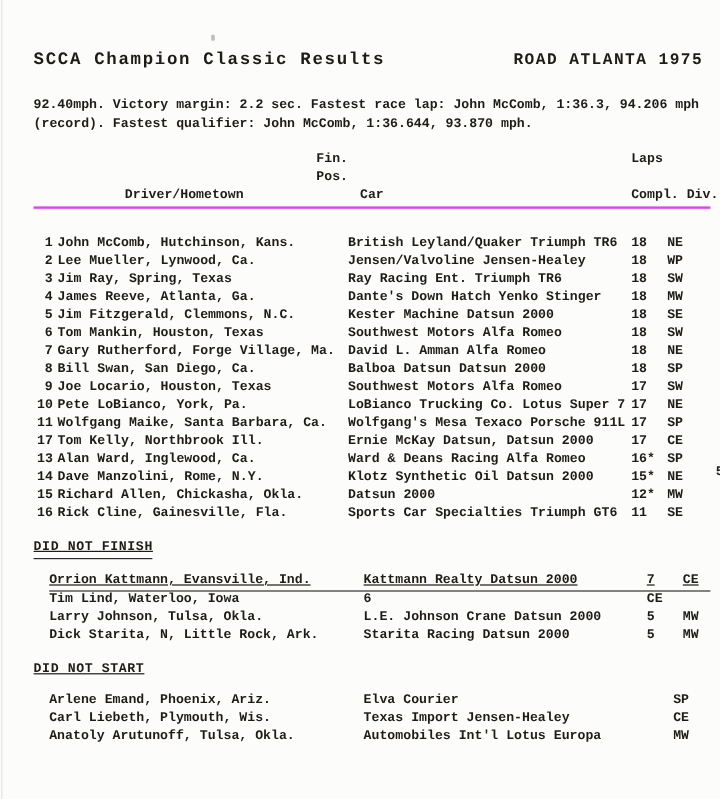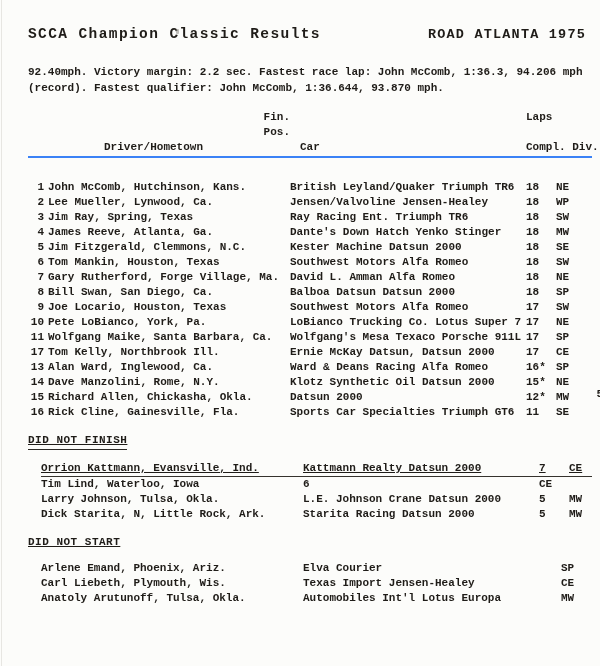--- a/index.html
+++ b/index.html
@@ -3,39 +3,39 @@
 <meta charset="utf-8">
 <style>
   html,body{margin:0;padding:0;}
   body{
     width:600px;height:666px;overflow:hidden;position:relative;
     background:#fcfcfa;
     font-family:"Liberation Mono","DejaVu Sans Mono",monospace;
     font-weight:700;color:#1f1c18;
     -webkit-font-smoothing:antialiased;
   }
-  .page{width:600px;height:666px;box-sizing:border-box;padding:26px 8px 0 28px;}
+  .page{width:600px;height:666px;box-sizing:border-box;padding:42px 8px 0 28px;}
 
   
   .titlebar{display:flex;justify-content:space-between;align-items:baseline;margin-right:6px;}
   .title-left{font-size:14.5px;letter-spacing:1.4px;white-space:nowrap;}
   .title-right{font-size:13.5px;letter-spacing:1.2px;white-space:nowrap;}
 
   
   .summary{margin-top:22px;font-size:11px;line-height:16px;}
   .summary-line{white-space:pre;}
   .lead{text-decoration:underline;}
 
   
   .grid{display:grid;grid-template-columns:20px 242px 236px 30px 1fr;font-size:11px;}
   .grid span{white-space:nowrap;overflow:visible;}
 
   
   .thead{margin-top:14px;line-height:15px;}
-  .thead .hrow2{border-bottom:2px solid #3b82f6;padding-bottom:1px;}
+  .thead .hrow2{border-bottom:2px solid #d946ef;padding-bottom:1px;}
   .h-fin,.h-pos{grid-column:1 / 3;text-align:right;}
   .h-driver{grid-column:2;padding-left:56px;}
   .h-car{grid-column:3;padding-left:10px;}
   .h-laps{grid-column:4 / 6;}
   .h-compl{grid-column:4 / 6;}
   .hrow1 .h-laps{grid-column:4 / 6;}
   .hrow1{grid-template-columns:20px 242px 236px 30px 1fr;}
 
   
   .tbody{margin-top:22px;}

